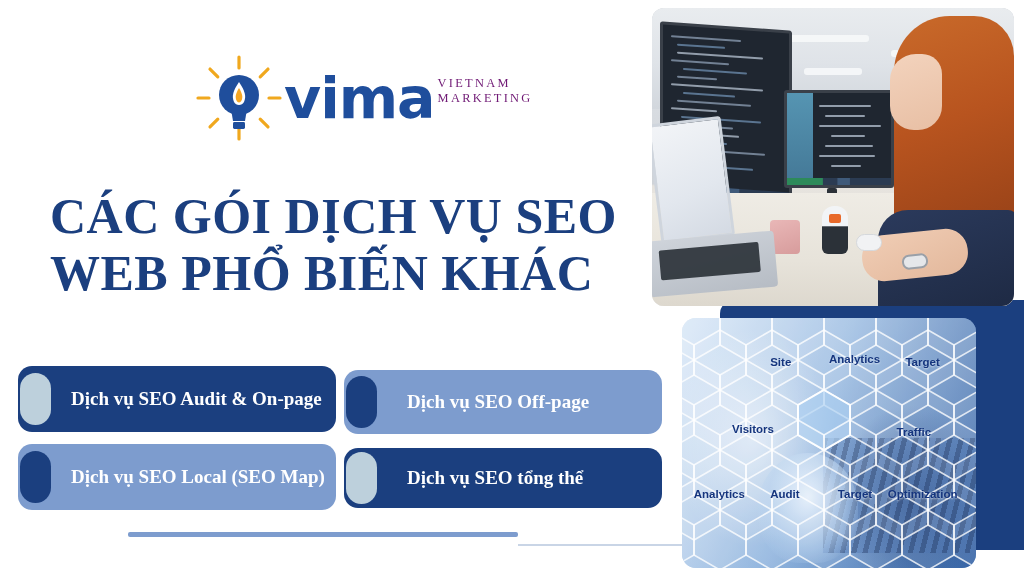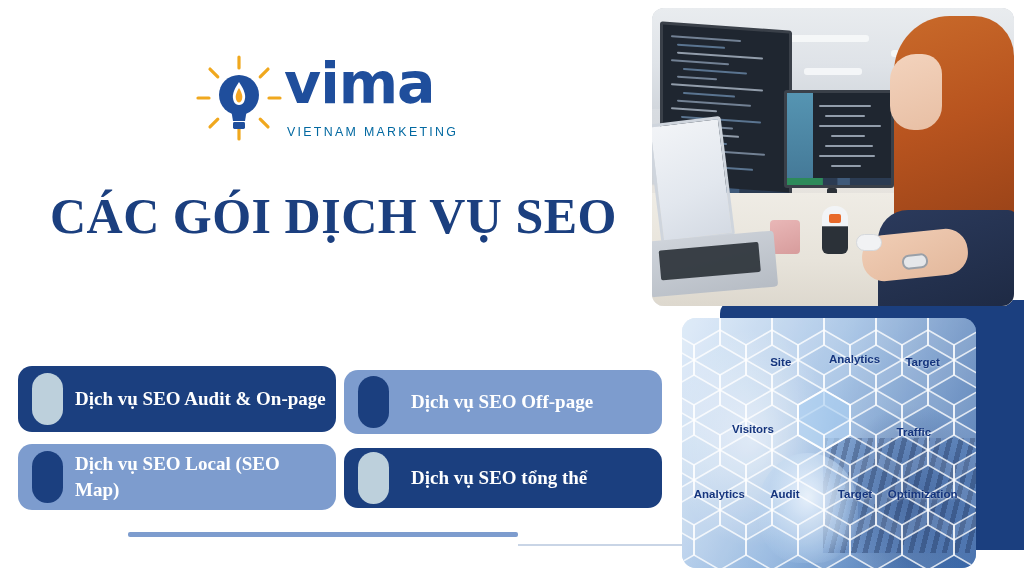--- a/index.html
+++ b/index.html
@@ -32,38 +32,38 @@
   }
   #logo-mark {
     width: 86px;
     height: 86px;
     flex: 0 0 86px;
     position: relative;
   }
   #logo-wordmark {
     margin-left: 2px;
     display: flex;
-    flex-direction: column;
+    flex-direction: row;
     justify-content: center;
   }
   #logo-word {
     font-family: "DejaVu Sans", sans-serif;
     font-weight: 700;
     font-size: 57px;
     line-height: 0.92;
     letter-spacing: -1px;
     color: #1f4e9c;
   }
   #logo-tagline {
-    font-family: Liberation Sans, sans-serif;
+    font-family: Liberation Serif, serif;
     font-weight: 400;
     font-size: 12.4px;
     letter-spacing: 2.3px;
-    color: #0369a1;
-    margin-top: 16px;
+    color: #701a75;
+    margin-top: 4px;
     margin-left: 3px;
   }
 
   
   #headline {
     position: absolute;
     left: 50px;
     top: 188px;
     width: 600px;
     font-family: "Liberation Serif", serif;
@@ -74,21 +74,22 @@
     letter-spacing: 0.5px;
   }
   #headline .hl-line { display: block; white-space: nowrap; }
 
   
   .card {
     position: absolute;
     display: flex;
     align-items: center;
     border-radius: 14px;
-    padding-left: 14px;
+    padding-left: 2px;
+    gap: 8px;
   }
   .card .pill {
     flex: 0 0 auto;
     width: 31px;
     height: 52px;
     border-radius: 16px;
   }
   .card .card-label {
     font-family: "Liberation Serif", serif;
     font-weight: 700;
@@ -340,20 +341,21 @@
       </svg>
     </div>
     <div id="logo-wordmark">
       <div id="logo-word">vima</div>
       <div id="logo-tagline">VIETNAM MARKETING</div>
     </div>
   </div>
 
   <h1 id="headline">
     <span class="hl-line">CÁC GÓI DỊCH VỤ SEO</span>
+    <span class="hl-line">WEB PHỔ BIẾN KHÁC</span>
   </h1>
 
   <div class="card dark" id="card-1">
     <span class="pill"></span>
     <span class="card-label">Dịch vụ SEO Audit &amp; On-page</span>
   </div>
 
   <div class="card light" id="card-2">
     <span class="pill"></span>
     <span class="card-label">Dịch vụ SEO Off-page</span>

